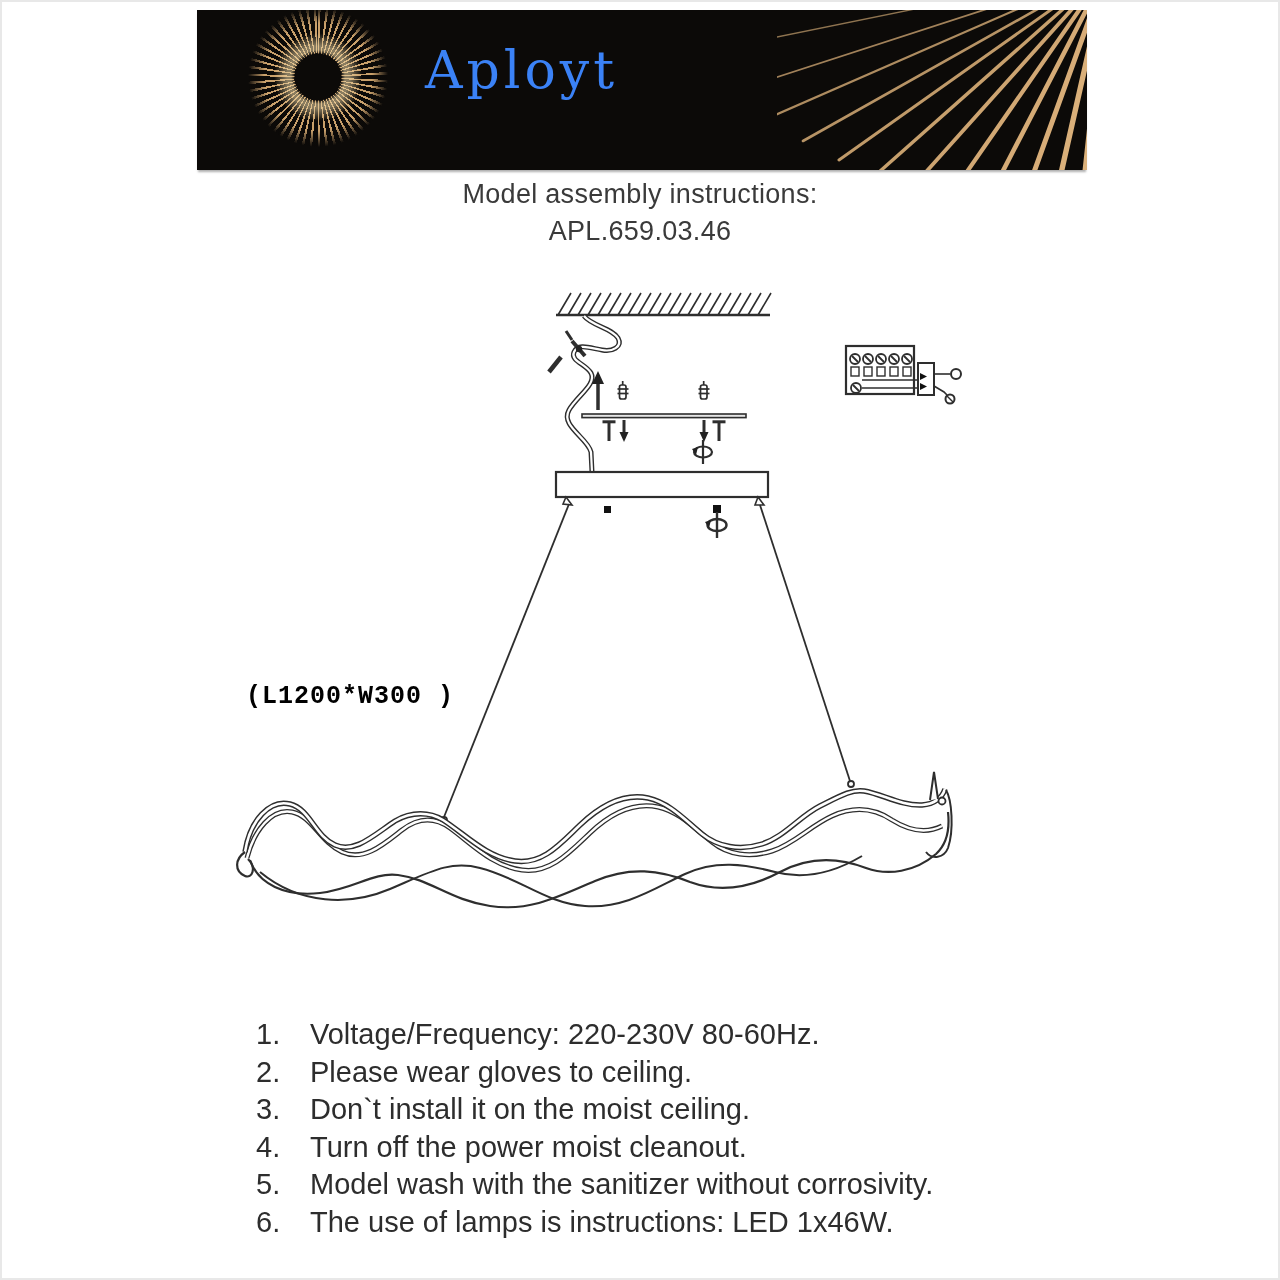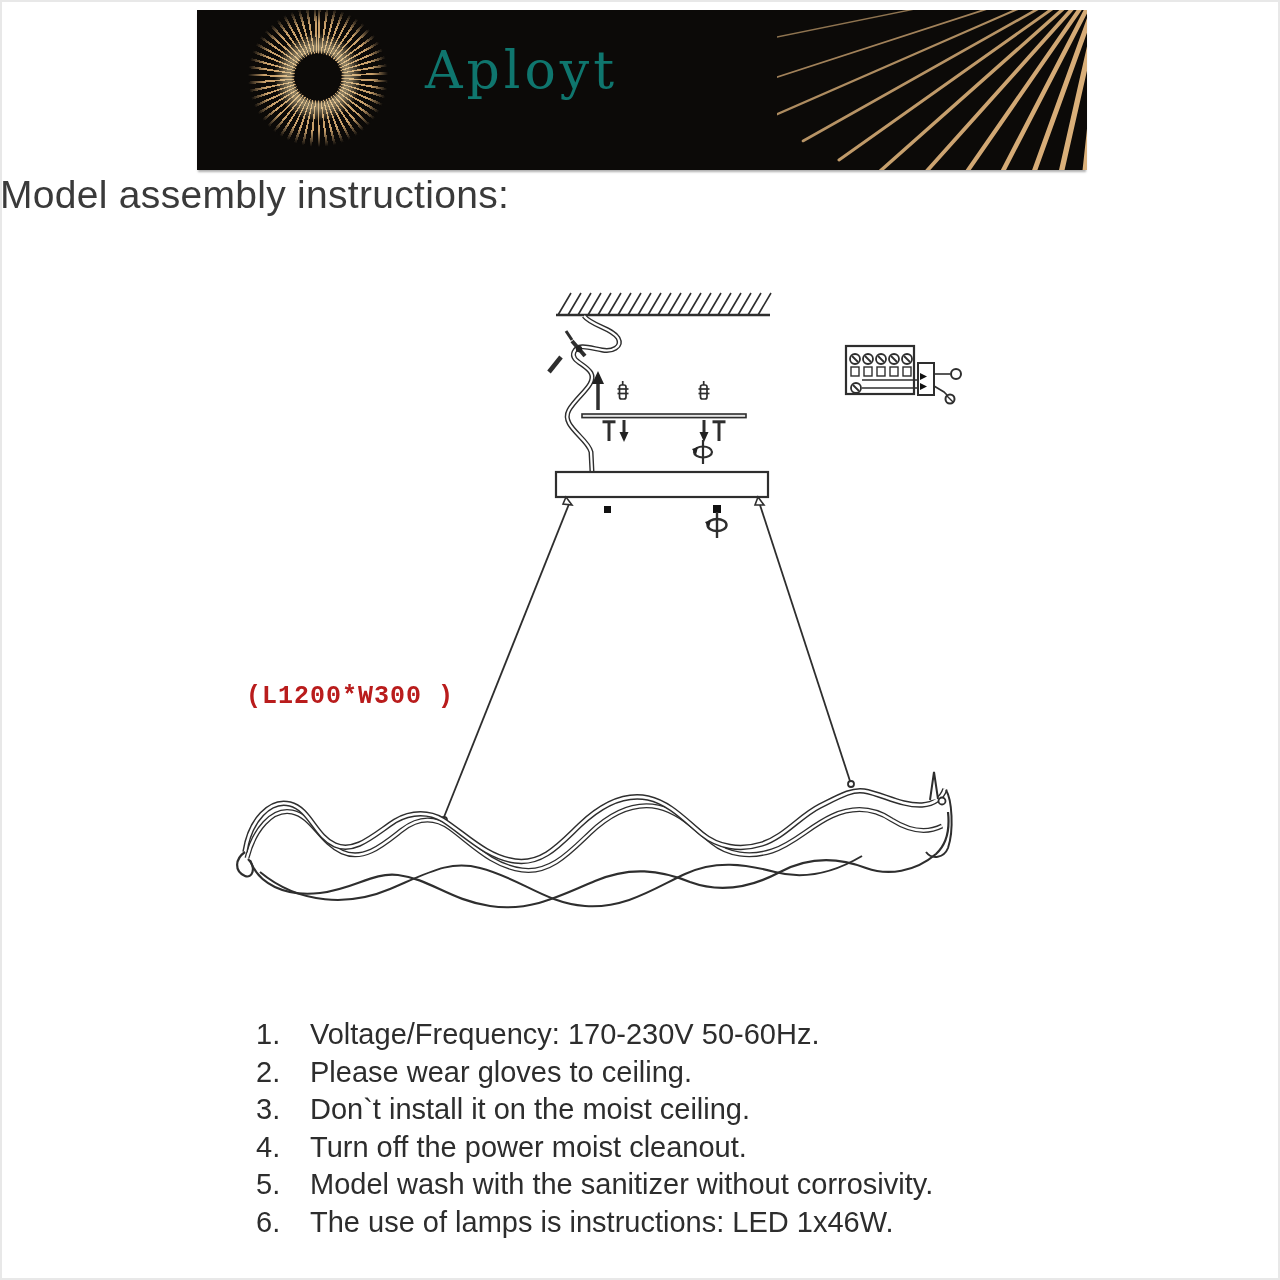--- a/index.html
+++ b/index.html
@@ -18,34 +18,34 @@
     position:absolute;left:46px;top:-8px;width:150px;height:150px;border-radius:50%;
     background:
       radial-gradient(circle,#0c0a08 0 23px,rgba(12,10,8,0) 24px),
       radial-gradient(circle,rgba(12,10,8,0) 0 23px,rgba(243,220,170,.55) 27px 31px,rgba(243,220,170,0) 44px),
       radial-gradient(circle,rgba(12,10,8,0) 0 54px,#0c0a08 70px),
       repeating-conic-gradient(#c9a06b 0deg 2.2deg,rgba(12,10,8,0) 2.2deg 6.6deg);
   }
   .brand{
     position:absolute;left:228px;top:30px;
     font-family:"DejaVu Serif",serif;font-weight:400;
-    font-size:52px;letter-spacing:4px;color:#0f766e;
+    font-size:52px;letter-spacing:4px;color:#3b82f6;
   }
   .fan{position:absolute;right:0;top:0;}
   
   .title-block{
-    position:absolute;left:0;top:176px;width:100%;text-align:left;
-    color:#3a3a3a;font-size:39px;line-height:37px;letter-spacing:.3px;
+    position:absolute;left:0;top:176px;width:100%;text-align:center;
+    color:#3a3a3a;font-size:27px;line-height:37px;letter-spacing:.3px;
   }
   
   .diagram{position:absolute;left:0;top:0;pointer-events:none;}
   .dim-label{
     position:absolute;left:246px;top:682px;
     font-family:"Liberation Mono",monospace;font-weight:700;
-    font-size:25px;color:#b91c1c;letter-spacing:1px;
+    font-size:25px;color:#000000;letter-spacing:1px;
   }
   
   .instructions{
     position:absolute;left:256px;top:1016px;width:830px;
     list-style:none;margin:0;padding:0;
     color:#2d2d2d;font-size:29px;line-height:37.5px;
   }
   .instructions li{display:flex;}
   .instructions .num{flex:0 0 54px;}
   .instructions .txt{flex:1;}
@@ -71,20 +71,21 @@
         <line x1="330" y1="-40" x2="214" y2="184" stroke="#d5ab76" stroke-width="4.6"></line>
         <line x1="330" y1="-40" x2="248" y2="187" stroke="#d8ad78" stroke-width="5"></line>
         <line x1="330" y1="-40" x2="278" y2="190" stroke="#dab07a" stroke-width="5.4"></line>
         <line x1="330" y1="-40" x2="305" y2="191" stroke="#dcb27c" stroke-width="5.6"></line>
       </g>
     </svg>
   </header>
 
   <div class="title-block">
     <div>Model assembly instructions:</div>
+    <div>APL.659.03.46</div>
   </div>
 
   <svg class="diagram" width="1280" height="1280" viewBox="0 0 1280 1280">
     <defs>
       <path id="wA" d="M245,852 C250,820 270,799 290,804 C310,809 315,836 335,845
         C355,854 375,834 395,821 C412,811 430,812 443,820 C465,834 486,857 515,861
         C543,865 561,843 580,825 C600,806 624,793 648,798 C670,803 685,820 702,834
         C718,847 740,851 762,844 C784,837 800,816 820,806 C840,796 852,789 864,791
         C882,794 902,806 922,805 C934,804 942,798 945,789"></path>
       <path id="wB" d="M247,858 C254,830 272,808 292,812 C312,816 320,842 342,852
@@ -229,21 +230,21 @@
         <line x1="947" y1="396" x2="953" y2="402" stroke-width="1.4"></line>
       </g>
     </g>
   </svg>
 
   <div class="dim-label">(L1200*W300 )</div>
 
   <ol class="instructions">
     <li>
       <span class="num">1.</span>
-      <span class="txt">Voltage/Frequency: 170-230V 50-60Hz.</span>
+      <span class="txt">Voltage/Frequency: 220-230V 80-60Hz.</span>
     </li>
     <li>
       <span class="num">2.</span>
       <span class="txt">Please wear gloves to ceiling.</span>
     </li>
     <li>
       <span class="num">3.</span>
       <span class="txt">Don`t install it on the moist ceiling.</span>
     </li>
     <li>

